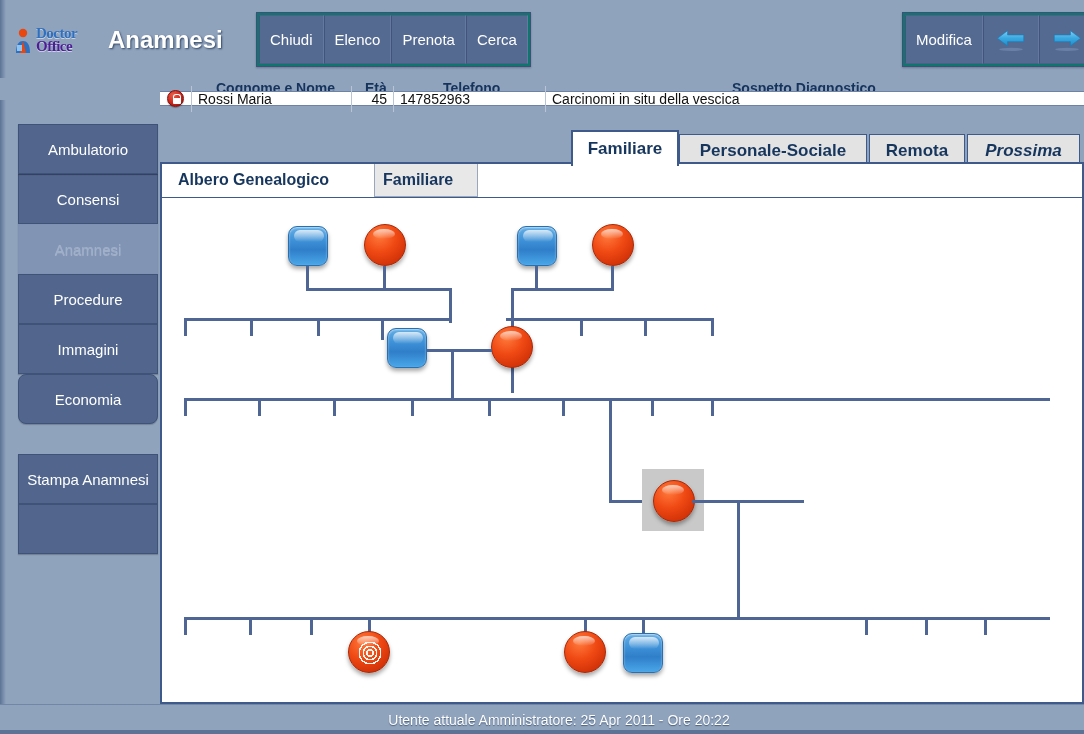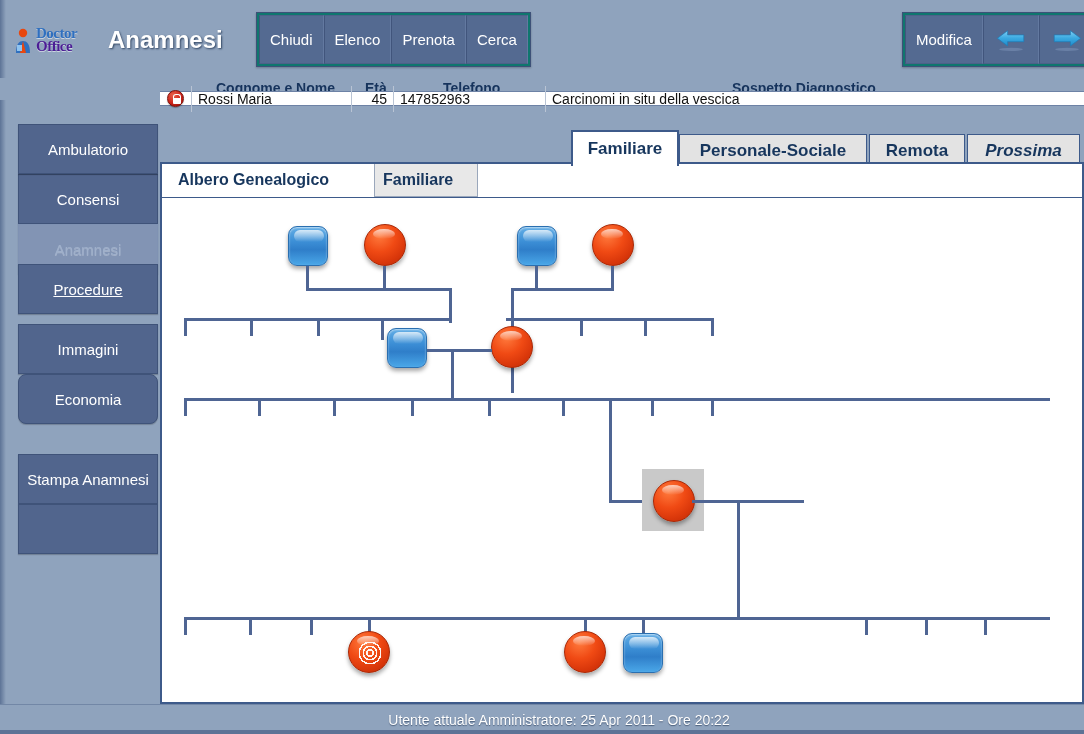--- a/index.html
+++ b/index.html
@@ -211,21 +211,21 @@
     <div class="maintab" style="left:519px; width:188px;">Personale-Sociale</div>
     <div class="maintab" style="left:709px; width:96px;">Remota</div>
     <div class="maintab" style="left:807px; width:113px;font-style:italic;">Prossima</div>
   </div>
 
   <div class="sidebar">
     <div class="sidebar-edge"></div>
     <div class="sb-btn" style="top:74px;">Consensi</div>
     <div class="sb-btn" style="top:24px;">Ambulatorio</div>
     <div class="sb-btn active" style="top:124px;">Anamnesi</div>
-    <div class="sb-btn" style="top:164px;text-decoration:underline;">Procedure</div>
+    <div class="sb-btn" style="top:174px;">Procedure</div>
     <div class="sb-btn" style="top:224px;">Immagini</div>
     <div class="sb-btn" style="top:274px;border-radius:8px;">Economia</div>
     <div class="sb-btn" style="top:354px;text-align:right;">Stampa Anamnesi</div>
     <div class="sb-btn" style="top:404px;"></div>
 
   </div>
 
   <div class="content">
 
     <div class="subtabs">

